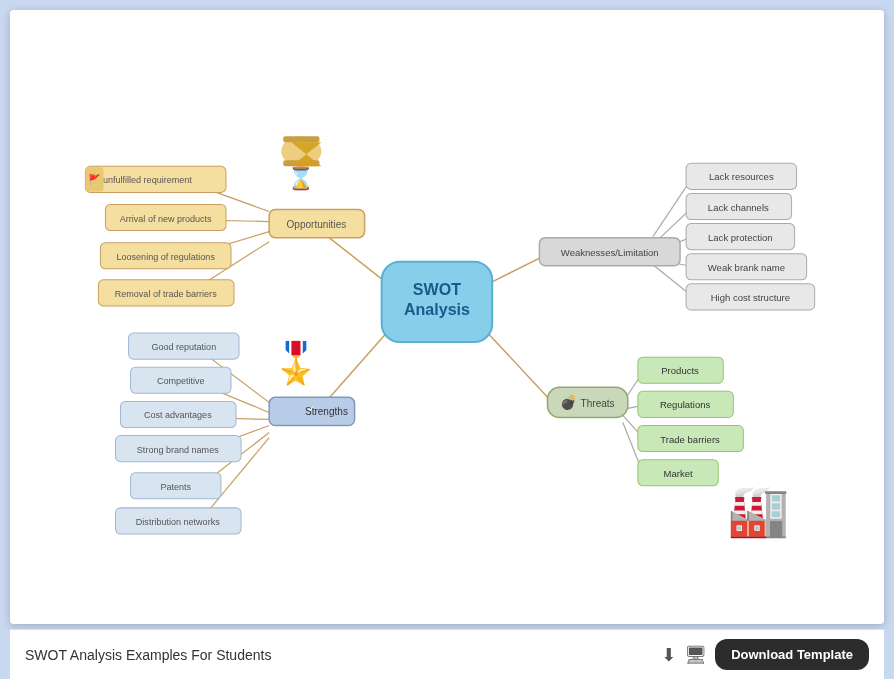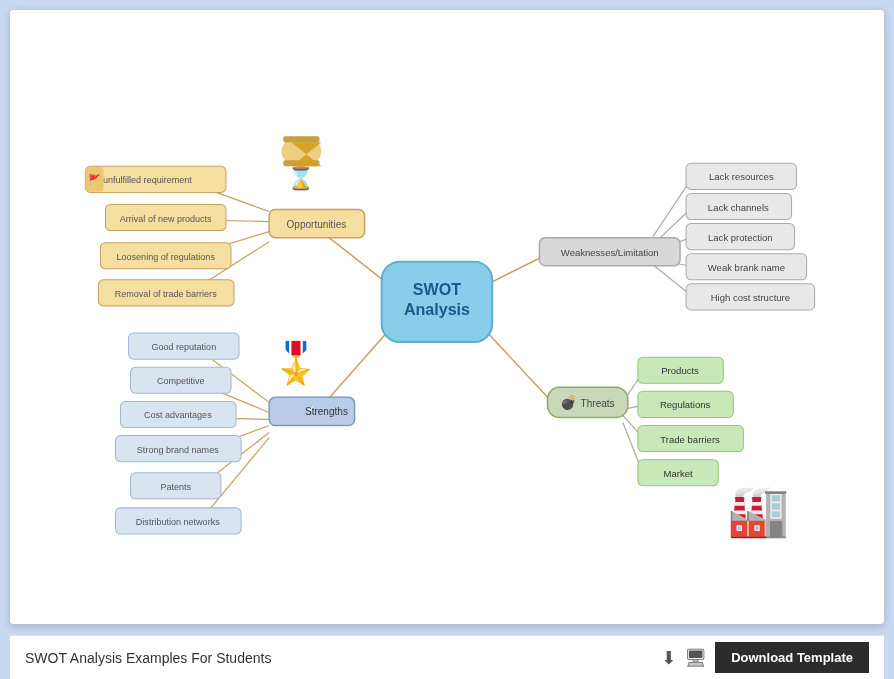--- a/index.html
+++ b/index.html
@@ -31,21 +31,21 @@
     svg.diagram-svg {
       position: absolute;
       top: 0; left: 0;
       width: 100%; height: 100%;
     }
     .footer-bar {
       position: absolute;
       bottom: 0;
       left: 10px;
       right: 10px;
-      height: 44px;
+      height: 50px;
       background: white;
       display: flex;
       align-items: center;
       justify-content: space-between;
       padding: 0 15px;
       border-top: 1px solid #e0e0e0;
     }
     .footer-title {
       font-size: 14px;
       color: #333;
@@ -59,21 +59,21 @@
     .footer-icon {
       font-size: 18px;
       color: #555;
       cursor: pointer;
     }
     .download-btn {
       background: #2c2c2c;
       color: white;
       border: none;
       padding: 8px 16px;
-      border-radius: 0;
+      border-radius: 12px;
       font-size: 13px;
       cursor: pointer;
       font-weight: 600;
     }
     
     .corner-tl {
       position: absolute;
       top: 0; right: 0;
       width: 60px; height: 120px;
       background: #5b8fd4;

